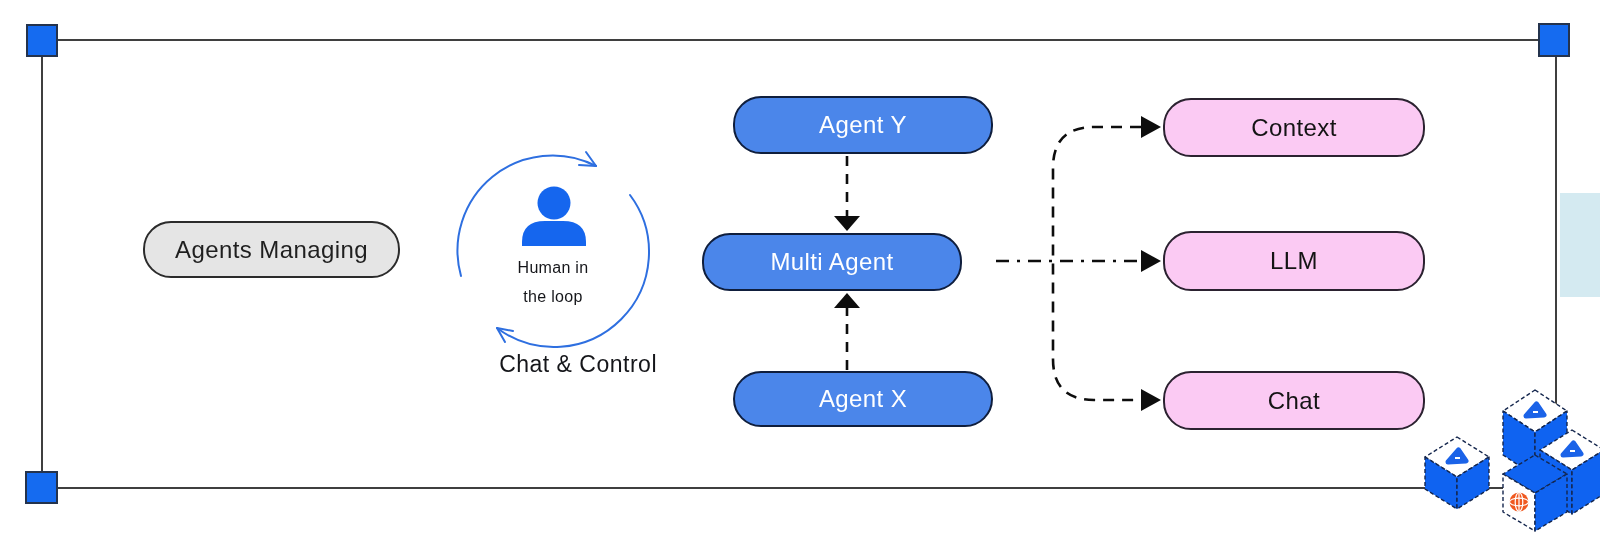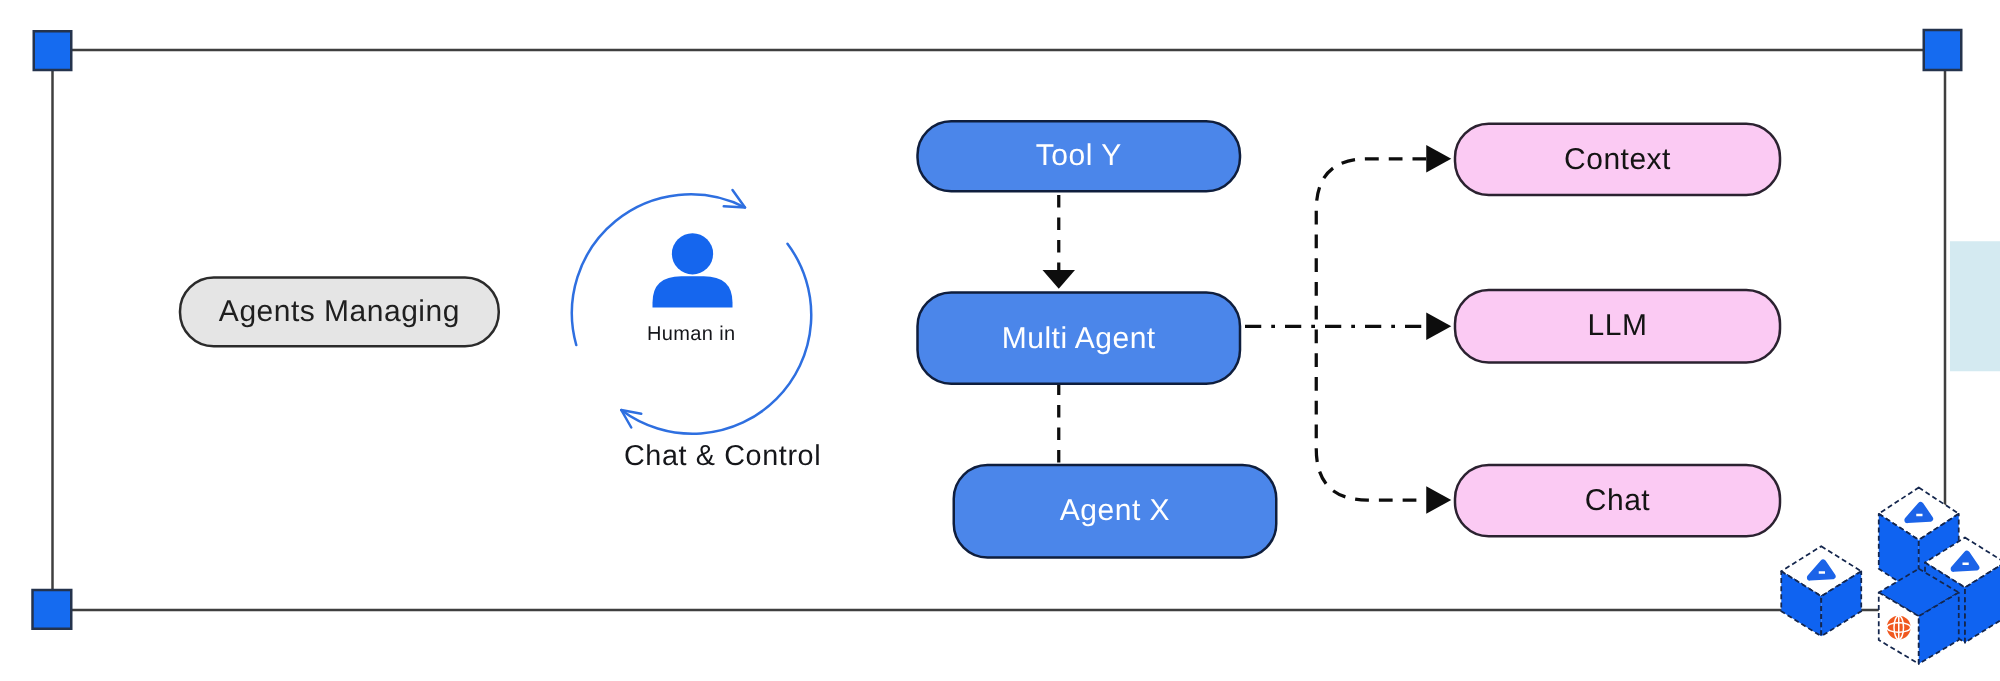--- a/index.html
+++ b/index.html
@@ -111,41 +111,42 @@
         </g>
       </g>
     </g>
   </svg>
 
   <div class="node node-yellow" style="left:143px;top:221px;width:257px;height:57px">
     <span>Agents Managing</span>
   </div>
 
   <div class="node node-blue" style="left:733px;top:96px;width:260px;height:58px">
-    <span>Tool Y</span>
+    <span>Agent Y</span>
   </div>
 
-  <div class="node node-blue" style="left:733px;top:233px;width:260px;height:75px">
+  <div class="node node-blue" style="left:702px;top:233px;width:260px;height:58px">
     <span>Multi Agent</span>
   </div>
 
-  <div class="node node-blue" style="left:762px;top:371px;width:260px;height:76px">
+  <div class="node node-blue" style="left:733px;top:371px;width:260px;height:56px">
     <span>Agent X</span>
   </div>
 
   <div class="node node-pink" style="left:1163px;top:231px;width:262px;height:60px">
     <span>LLM</span>
   </div>
 
   <div class="node node-pink" style="left:1163px;top:98px;width:262px;height:59px">
     <span>Context</span>
   </div>
 
   <div class="node node-pink" style="left:1163px;top:371px;width:262px;height:59px">
     <span>Chat</span>
   </div>
 
   <div class="hil-text">
     <div>Human in</div>
+    <div>the loop</div>
   </div>
   <div class="caption">Chat &amp; Control</div>
 
 </div>
 
 </body></html>

